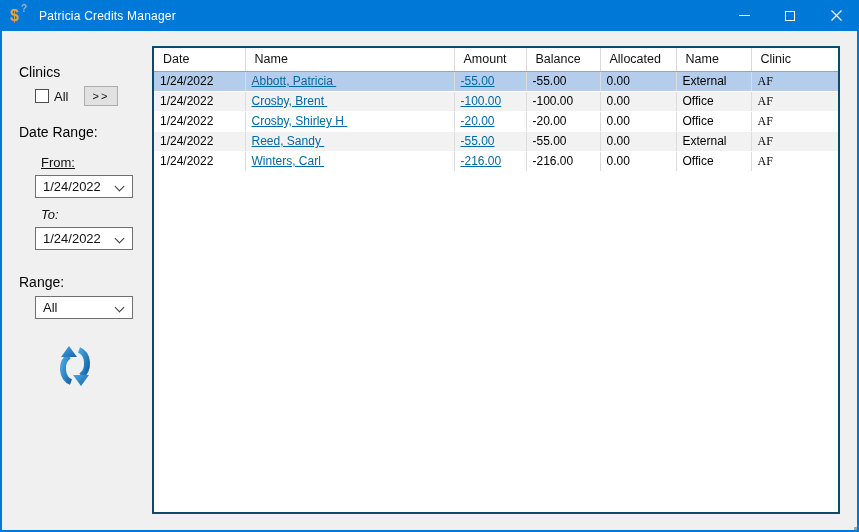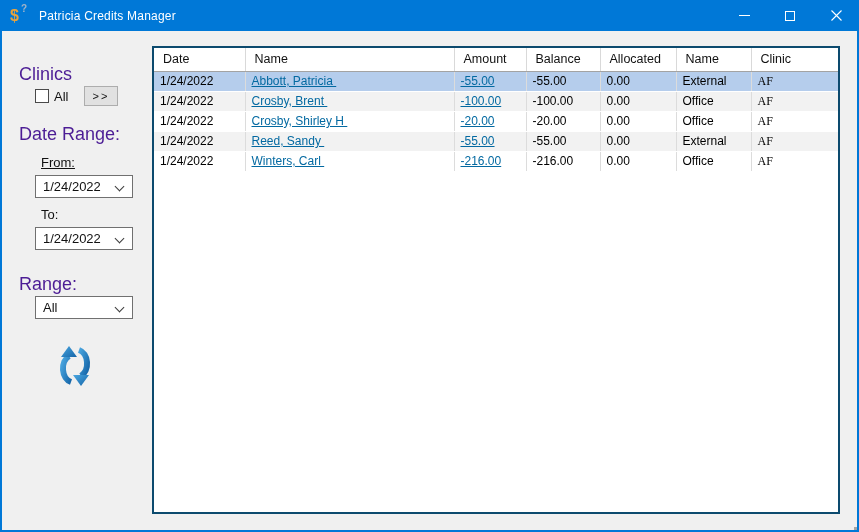--- a/index.html
+++ b/index.html
@@ -15,27 +15,27 @@
   }
   .app-icon { position: relative; margin-left: 10px; width: 20px; flex: 0 0 auto; }
   .app-icon .dollar { color: #e8a33c; font-weight: bold; font-size: 16px; line-height: 1; }
   .app-icon .badge { position: absolute; top: -4px; left: 11px; color: #9fb3c8; font-size: 10px; font-weight: bold; }
   .win-title { font-size: 12px; margin-left: 9px; letter-spacing: 0.2px; }
   .win-buttons { margin-left: auto; display: flex; height: 100%; }
   .win-btn { width: 46px; height: 100%; display: flex; align-items: center; justify-content: center; cursor: pointer; }
   .glyph-min { width: 11px; height: 1px; background: #fff; }
   .glyph-max { width: 10px; height: 10px; border: 1px solid #fff; }
   
-  .label-lg { position: absolute; font-size: 18px; color: #4c1d95; }
+  .label-lg { position: absolute; font-size: 14px; color: #000000; }
   .label-md { position: absolute; font-size: 13px; color: #111; }
   #clinics-label  { left: 17px; top: 62px; }
   #daterange-label{ left: 17px; top: 122px; }
   #type-label     { left: 17px; top: 272px; }
   #from-label { left: 39px; top: 153px; text-decoration: underline; }
-  #to-label   { left: 39px; top: 205px; }
+  #to-label   { left: 39px; top: 205px; font-style: italic; }
   .checkbox { position: absolute; left: 33px; top: 87px; width: 14px; height: 14px; background: #fff; border: 1px solid #4a4a4a; cursor: pointer; }
   #all-label { left: 52px; top: 87px; }
   .btn-expand {
     position: absolute; left: 82px; top: 84px; width: 34px; height: 20px;
     background: #e1e1e1; border: 1px solid #adadad; font-size: 11px; color: #111;
     display: flex; align-items: center; justify-content: center; letter-spacing: 2px; cursor: pointer;
   }
   .combo {
     position: absolute; left: 33px; width: 98px; height: 23px;
     background: #fff; border: 1px solid #707070; display: flex; align-items: center;

